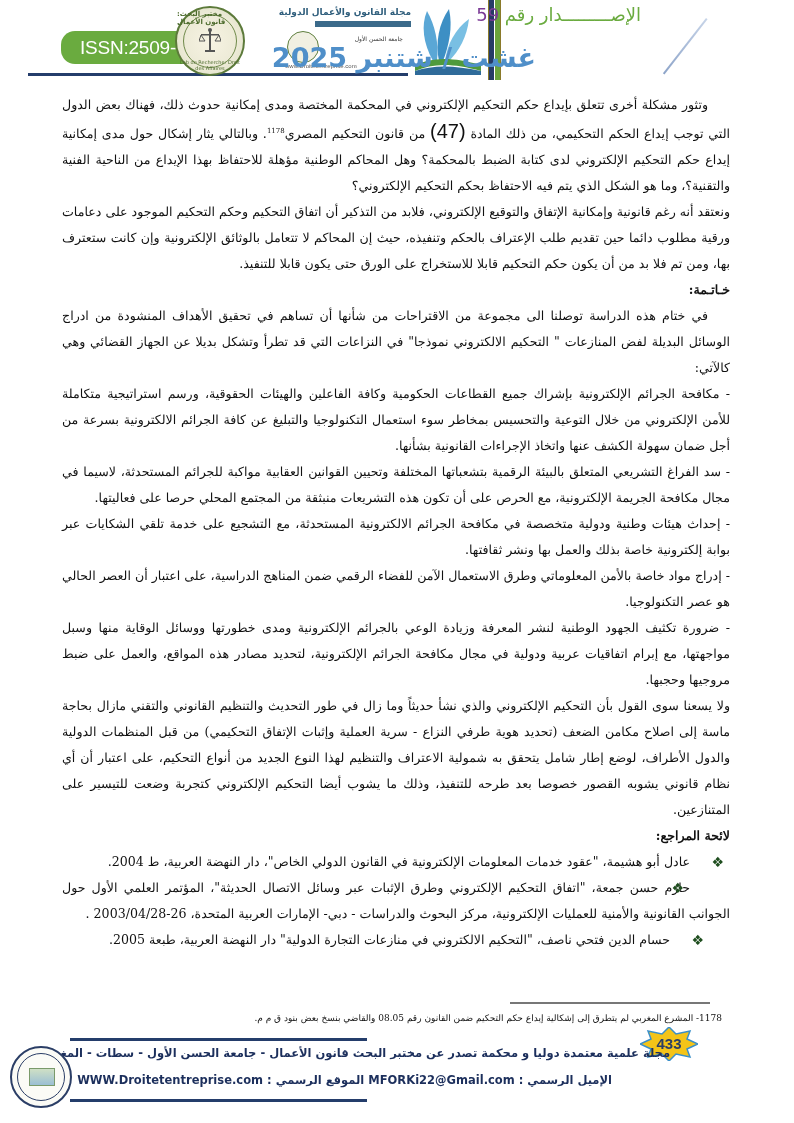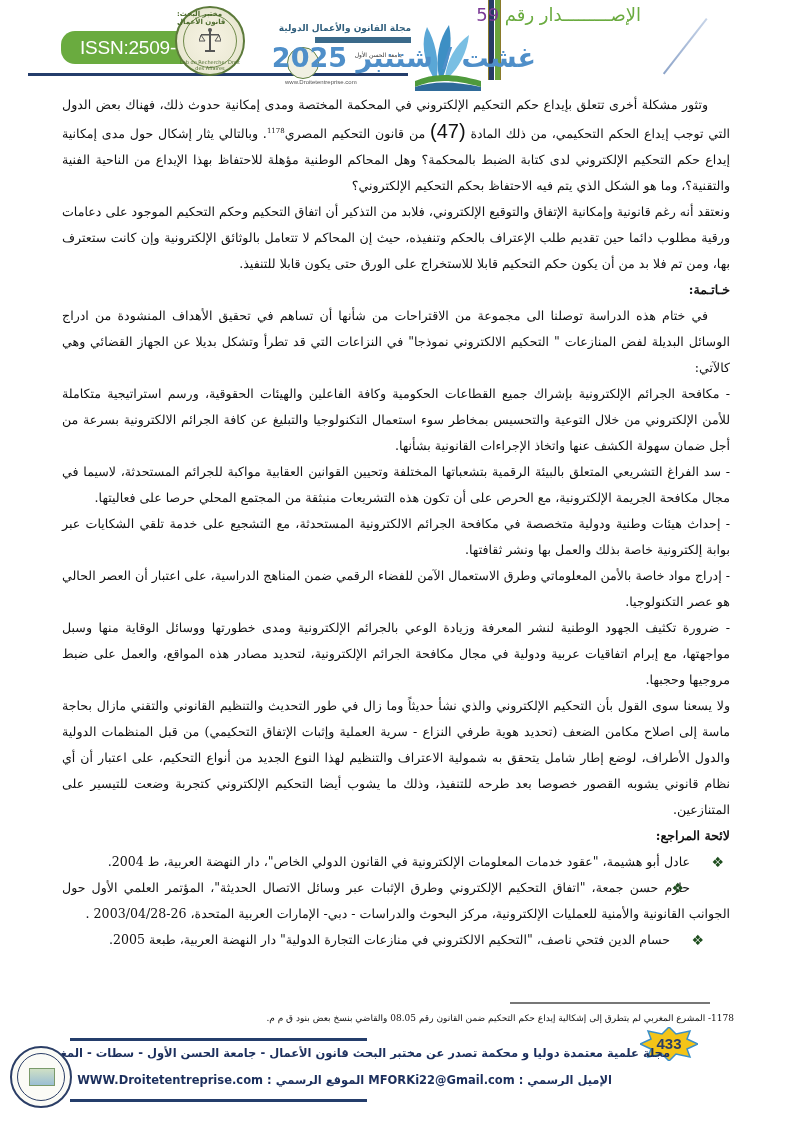--- a/index.html
+++ b/index.html
@@ -8,21 +8,21 @@
   
   .header { position: absolute; left: 0; top: 0; width: 794px; height: 90px; }
   .issn { position: absolute; left: 28px; top: 31px; width: 134px; height: 33px; background: #6aab3f; border-radius: 14px; color: #fff; font-family: "Liberation Sans", sans-serif; font-size: 19px; line-height: 33px; text-align: center; letter-spacing: -0.2px; margin-left: 33px; }
   .hdr-line { position: absolute; left: 28px; top: 73px; width: 380px; height: 3px; background: #243d6b; }
   .lab-seal { position: absolute; left: 175px; top: 6px; width: 66px; height: 66px; border-radius: 50%; border: 2px solid #5c7a3a; background: radial-gradient(circle, #f7f3e3 0%, #ecead6 60%, #d9dcc0 100%); }
   .lab-seal .ring { position: absolute; inset: 6px; border-radius: 50%; border: 1px solid #6f8a4a; }
   .lab-seal .scale { position: absolute; left: 22px; top: 20px; width: 22px; height: 26px; }
   .lab-seal .txt { position: absolute; width: 100%; top: 2px; text-align: left; font-size: 7px; color: #4b6a2b; font-weight: bold; }
   .lab-seal .txt2 { position: absolute; width: 100%; bottom: 3px; text-align: center; font-size: 5px; color: #4b6a2b; }
 
-  .journal-logo { position: absolute; left: 283px; top: 3px; width: 200px; height: 72px; margin-top: 16px; }
+  .journal-logo { position: absolute; left: 283px; top: 3px; width: 200px; height: 72px; }
   .jl-title { position: absolute; right: 72px; top: 4px; font-size: 9px; font-weight: bold; color: #2f5e7c; white-space: nowrap; direction: rtl; }
   .jl-bar { position: absolute; left: 32px; top: 18px; width: 96px; height: 6px; background: #3b6a8a; }
   .jl-seal { position: absolute; left: 4px; top: 28px; width: 30px; height: 30px; border-radius: 50%; border: 1px solid #5f7f3f; background: #f1f0e2; }
   .jl-uni { position: absolute; left: 60px; top: 32px; width: 60px; height: 20px; font-size: 6px; color: #333; direction: rtl; text-align: right; }
   .jl-url { position: absolute; left: 2px; top: 60px; font-size: 6px; color: #555; font-family: "Liberation Sans", sans-serif; }
   .jl-book { position: absolute; left: 130px; top: 0px; width: 70px; height: 72px; }
 
   .vbar1 { position: absolute; left: 488px; top: 0px; width: 5px; height: 80px; background: #263b66; border-left: 1px solid #8a7a2a; }
   .vbar2 { position: absolute; left: 495px; top: 0px; width: 5px; height: 80px; background: #6aa33c; border-right: 1px solid #8a7a2a; }
 
@@ -41,21 +41,21 @@
   .content .paren-num { font-family: "Liberation Sans", sans-serif; font-size: 20px; }
   .ref { position: relative; padding-right: 40px; }
   .ref .bullet { position: absolute; right: 6px; top: 0; color: #1f4e1f; font-size: 14px; }
   .ref.wrap { padding-right: 0; text-indent: 40px; }
   .ref.wrap .bullet { right: 6px; }
   .ref.inset { padding-right: 60px; }
   .ref.inset .bullet { right: 26px; }
 
   
   .fn-line { position: absolute; left: 510px; top: 1002px; width: 200px; height: 2px; background: #777; }
-  .footnote { position: absolute; left: 66px; top: 1011px; width: 668px; direction: rtl; text-align: right; font-family: "DejaVu Serif", serif; font-size: 9px; line-height: 14px; }
+  .footnote { position: absolute; left: 54px; top: 1011px; width: 668px; direction: rtl; text-align: right; font-family: "DejaVu Serif", serif; font-size: 9px; line-height: 14px; }
   .footer-rule { position: absolute; height: 3px; background: #243d6b; }
   .footer-line1 { position: absolute; right: 124px; top: 1046px; direction: rtl; font-family: "DejaVu Sans", sans-serif; font-weight: bold; font-size: 11.5px; color: #1c2f5c; white-space: nowrap; }
   .footer-line2 { position: absolute; right: 182px; top: 1073px; direction: rtl; font-family: "DejaVu Sans", sans-serif; font-weight: bold; font-size: 11.5px; color: #1c2f5c; white-space: nowrap; margin-left: 10px; }
   .footer-line2 .ltr { direction: ltr; unicode-bidi: embed; }
 
   .page-star { position: absolute; left: 640px; top: 1027px; width: 58px; height: 34px; }
   .page-star .num { position: absolute; left: 0; top: 0; width: 58px; height: 34px; line-height: 34px; text-align: center; font-family: "Liberation Sans", sans-serif; font-weight: bold; font-size: 15px; color: #2b3e66; }
 
   .footer-seal { position: absolute; left: 10px; top: 1046px; width: 58px; height: 58px; border-radius: 50%; border: 2px solid #2b3e66; background: #fbfbf6; }
   .footer-seal .inner { position: absolute; inset: 5px; border-radius: 50%; border: 1px solid #2b3e66; }

